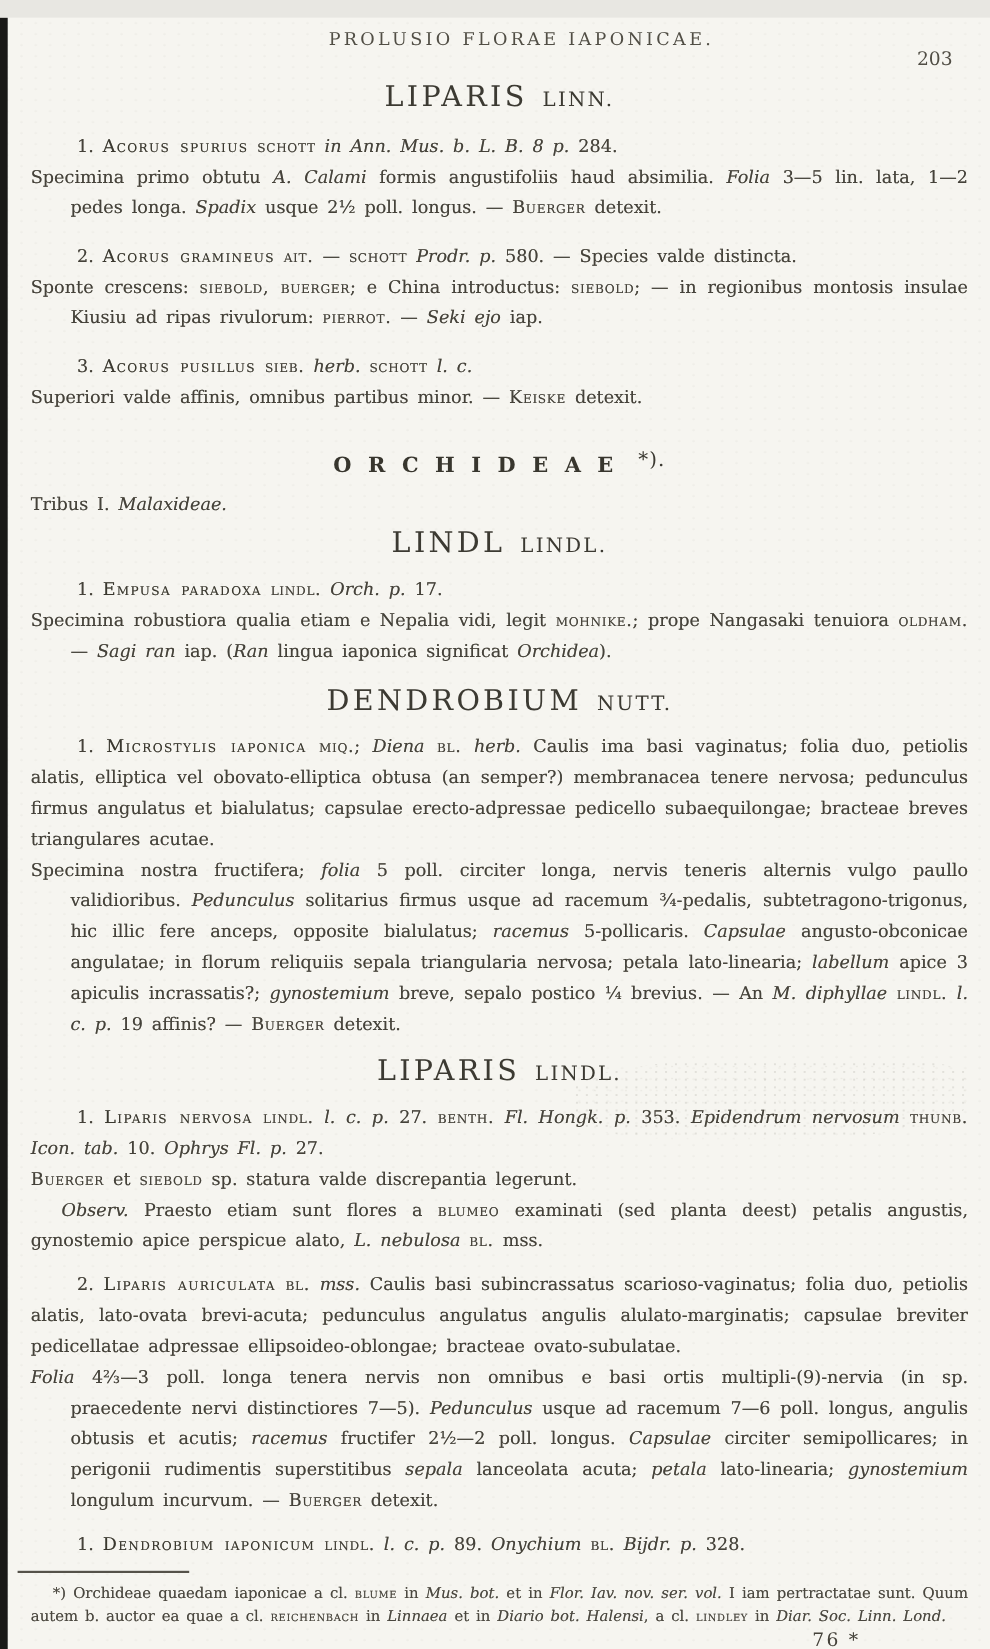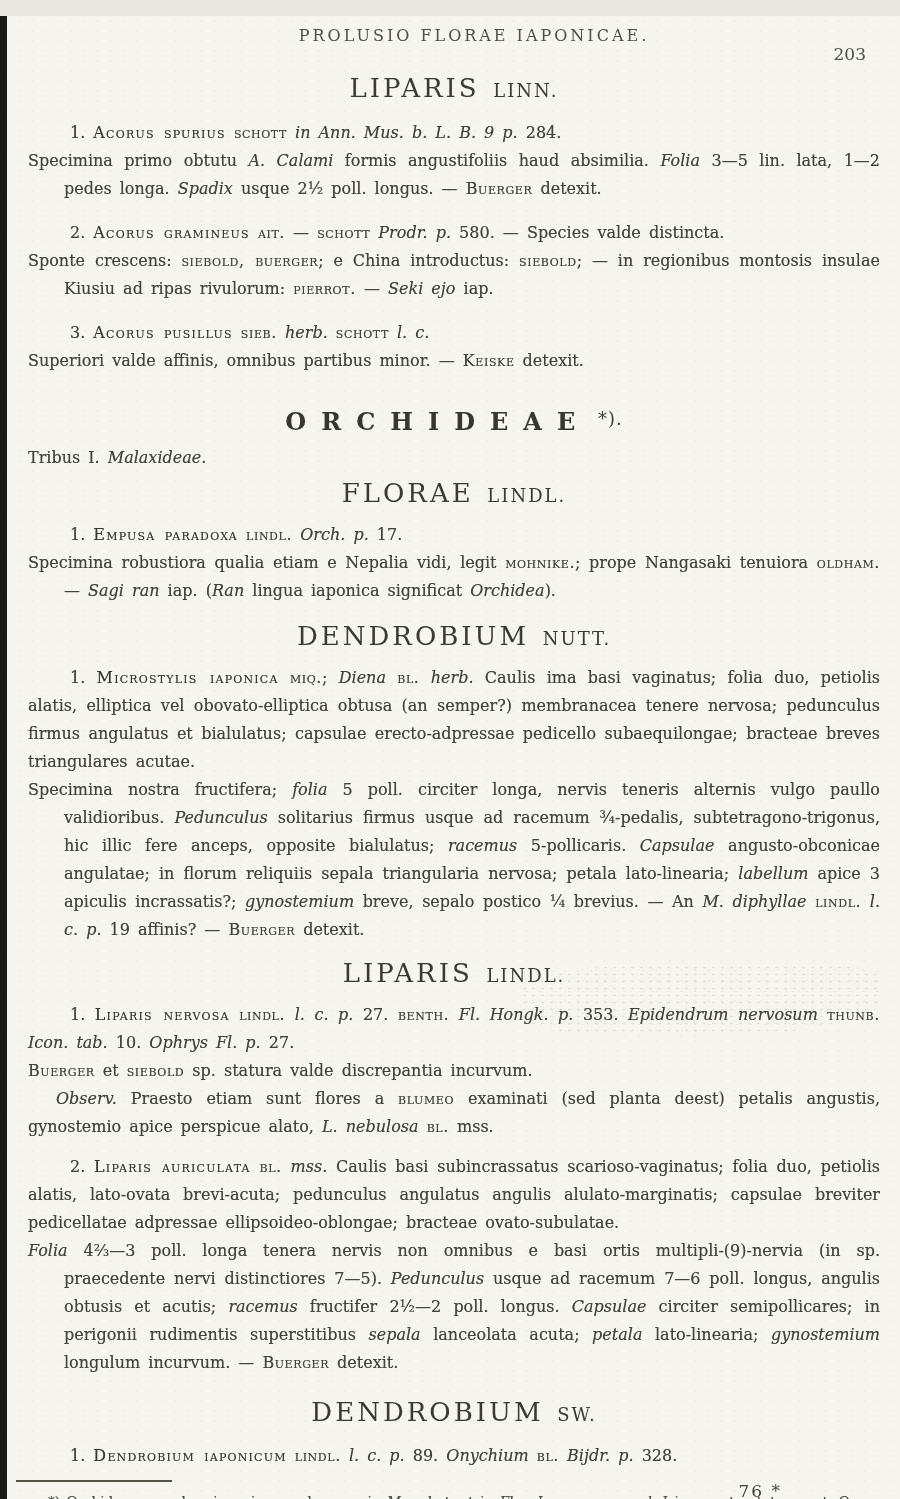--- a/index.html
+++ b/index.html
@@ -26,21 +26,21 @@
     text-align:center; letter-spacing:3px; font-size:16px; color:#514e45;
     padding-left:40px;
   }
   .page-number { position:absolute; right:14px; top:18px; font-size:17px; color:#514e45; }
 
   .sect-h { text-align:center; margin:0; font-weight:400; color:#3c3a32; }
   .sect-h .genus { font-size:26px; letter-spacing:3px; }
   .sect-h .author { font-size:18px; letter-spacing:2px; margin-left:6px; }
   .h-acorus { margin-top:24px; line-height:32px; }
   .h-orchideae { margin-top:26px; line-height:36px; }
-  .h-orchideae .family { font-size:24px; font-weight:700; letter-spacing:15px; color:#38362e; }
+  .h-orchideae .family { font-size:19px; font-weight:700; letter-spacing:15px; color:#38362e; }
   .h-orchideae .fnref { font-size:18px; letter-spacing:1px; vertical-align:5px; }
   .tribus { margin:6px 0 0 0; line-height:24px; font-size:16px; }
   .h-empusa { margin-top:8px; line-height:30px; }
   .h-microstylis { margin-top:16px; line-height:30px; }
   .h-liparis { margin-top:14px; line-height:30px; }
   .h-dendrobium { margin-top:20px; line-height:30px; }
 
   p { margin:0; text-align:justify; word-spacing:3px; text-shadow:0 0 .3px rgba(62,60,50,.55); }
   .entry { text-indent:42px; margin-top:12px; }
   .mt16 { margin-top:16px; }
@@ -77,60 +77,56 @@
 
   <header class="running-head">
     <div class="running-title">PROLUSIO FLORAE IAPONICAE.</div>
     <div class="page-number">203</div>
   </header>
 
   <h2 class="sect-h h-acorus">
     <span class="genus">LIPARIS</span>
     <span class="author">LINN.</span>
   </h2>
-  <p class="entry"><span class="seg-n">1. </span><span class="seg-b">Acorus spurius</span><span class="seg-n"> </span><span class="seg-sc">schott</span><span class="seg-n"> </span><span class="seg-i">in Ann. Mus. b. L. B. 9 p.</span><span class="seg-n"> 284.</span></p>
+  <p class="entry"><span class="seg-n">1. </span><span class="seg-b">Acorus spurius</span><span class="seg-n"> </span><span class="seg-sc">schott</span><span class="seg-n"> </span><span class="seg-i">in Ann. Mus. b. L. B. 8 p.</span><span class="seg-n"> 284.</span></p>
   <p class="hang obs"><span class="seg-n">Specimina primo obtutu </span><span class="seg-i">A. Calami</span><span class="seg-n"> formis angustifoliis haud absimilia. </span><span class="seg-i">Folia</span><span class="seg-n"> 3—5 lin. lata, 1—2 pedes longa. </span><span class="seg-i">Spadix</span><span class="seg-n"> usque 2½ poll. longus. — </span><span class="seg-sc">Buerger</span><span class="seg-n"> detexit.</span></p>
   <p class="entry mt16"><span class="seg-n">2. </span><span class="seg-b">Acorus gramineus</span><span class="seg-n"> </span><span class="seg-sc">ait.</span><span class="seg-n"> — </span><span class="seg-sc">schott</span><span class="seg-n"> </span><span class="seg-i">Prodr. p.</span><span class="seg-n"> 580. — Species valde distincta.</span></p>
   <p class="hang obs"><span class="seg-n">Sponte crescens: </span><span class="seg-sc">siebold, buerger</span><span class="seg-n">; e China introductus: </span><span class="seg-sc">siebold</span><span class="seg-n">; — in regionibus montosis insulae Kiusiu ad ripas rivulorum: </span><span class="seg-sc">pierrot.</span><span class="seg-n"> — </span><span class="seg-i">Seki ejo</span><span class="seg-n"> iap.</span></p>
   <p class="entry mt16"><span class="seg-n">3. </span><span class="seg-b">Acorus pusillus</span><span class="seg-n"> </span><span class="seg-sc">sieb.</span><span class="seg-n"> </span><span class="seg-i">herb.</span><span class="seg-n"> </span><span class="seg-sc">schott</span><span class="seg-n"> </span><span class="seg-i">l. c.</span></p>
   <p class="hang obs"><span class="seg-n">Superiori valde affinis, omnibus partibus minor. — </span><span class="seg-sc">Keiske</span><span class="seg-n"> detexit.</span></p>
 
   <h2 class="sect-h h-orchideae">
     <span class="family">ORCHIDEAE</span>
     <span class="fnref">*).</span>
   </h2>
   <p class="tribus"><span class="seg-n">Tribus I. </span><span class="seg-i">Malaxideae.</span></p>
 
   <h2 class="sect-h h-empusa">
-    <span class="genus">FLORAE</span>
+    <span class="genus">LINDL</span>
     <span class="author">LINDL.</span>
   </h2>
   <p class="entry mt10"><span class="seg-n">1. </span><span class="seg-b">Empusa paradoxa</span><span class="seg-n"> </span><span class="seg-sc">lindl.</span><span class="seg-n"> </span><span class="seg-i">Orch. p.</span><span class="seg-n"> 17.</span></p>
   <p class="hang obs"><span class="seg-n">Specimina robustiora qualia etiam e Nepalia vidi, legit </span><span class="seg-sc">mohnike.</span><span class="seg-n">; prope Nangasaki tenuiora </span><span class="seg-sc">oldham.</span><span class="seg-n"> — </span><span class="seg-i">Sagi ran</span><span class="seg-n"> iap. (</span><span class="seg-i">Ran</span><span class="seg-n"> lingua iaponica significat </span><span class="seg-i">Orchidea</span><span class="seg-n">).</span></p>
 
   <h2 class="sect-h h-microstylis">
     <span class="genus">DENDROBIUM</span>
     <span class="author">NUTT.</span>
   </h2>
   <p class="entry mt10"><span class="seg-n">1. </span><span class="seg-b">Microstylis iaponica</span><span class="seg-n"> </span><span class="seg-sc">miq.</span><span class="seg-n">; </span><span class="seg-i">Diena</span><span class="seg-n"> </span><span class="seg-sc">bl.</span><span class="seg-n"> </span><span class="seg-i">herb.</span><span class="seg-n"> Caulis ima basi vaginatus; folia duo, petiolis alatis, elliptica vel obovato-elliptica obtusa (an semper?) membranacea tenere nervosa; pedunculus firmus angulatus et bialulatus; capsulae erecto-adpressae pedicello subaequilongae; bracteae breves triangulares acutae.</span></p>
   <p class="hang obs"><span class="seg-n">Specimina nostra fructifera; </span><span class="seg-i">folia</span><span class="seg-n"> 5 poll. circiter longa, nervis teneris alternis vulgo paullo validioribus. </span><span class="seg-i">Pedunculus</span><span class="seg-n"> solitarius firmus usque ad racemum ¾-pedalis, subtetragono-trigonus, hic illic fere anceps, opposite bialulatus; </span><span class="seg-i">racemus</span><span class="seg-n"> 5-pollicaris. </span><span class="seg-i">Capsulae</span><span class="seg-n"> angusto-obconicae angulatae; in florum reliquiis sepala triangularia nervosa; petala lato-linearia; </span><span class="seg-i">labellum</span><span class="seg-n"> apice 3 apiculis incrassatis?; </span><span class="seg-i">gynostemium</span><span class="seg-n"> breve, sepalo postico ¼ brevius. — An </span><span class="seg-i">M. diphyllae</span><span class="seg-n"> </span><span class="seg-sc">lindl.</span><span class="seg-n"> </span><span class="seg-i">l. c. p.</span><span class="seg-n"> 19 affinis? — </span><span class="seg-sc">Buerger</span><span class="seg-n"> detexit.</span></p>
 
   <h2 class="sect-h h-liparis">
     <span class="genus">LIPARIS</span>
     <span class="author">LINDL.</span>
   </h2>
   <p class="entry mt10"><span class="seg-n">1. </span><span class="seg-b">Liparis nervosa</span><span class="seg-n"> </span><span class="seg-sc">lindl.</span><span class="seg-n"> </span><span class="seg-i">l. c. p.</span><span class="seg-n"> 27. </span><span class="seg-sc">benth.</span><span class="seg-n"> </span><span class="seg-i">Fl. Hongk. p.</span><span class="seg-n"> 353. </span><span class="seg-i">Epidendrum nervosum</span><span class="seg-n"> </span><span class="seg-sc">thunb.</span><span class="seg-n"> </span><span class="seg-i">Icon. tab.</span><span class="seg-n"> 10. </span><span class="seg-i">Ophrys Fl. p.</span><span class="seg-n"> 27.</span></p>
-  <p class="obs"><span class="seg-sc">Buerger</span><span class="seg-n"> et </span><span class="seg-sc">siebold</span><span class="seg-n"> sp. statura valde discrepantia incurvum.</span></p>
+  <p class="obs"><span class="seg-sc">Buerger</span><span class="seg-n"> et </span><span class="seg-sc">siebold</span><span class="seg-n"> sp. statura valde discrepantia legerunt.</span></p>
   <p class="obs" style="text-indent:28px;"><span class="seg-i">Observ.</span><span class="seg-n"> Praesto etiam sunt flores a </span><span class="seg-sc">blumeo</span><span class="seg-n"> examinati (sed planta deest) petalis angustis, gynostemio apice perspicue alato, </span><span class="seg-i">L. nebulosa</span><span class="seg-n"> </span><span class="seg-sc">bl.</span><span class="seg-n"> mss.</span></p>
   <p class="entry"><span class="seg-n">2. </span><span class="seg-b">Liparis auriculata</span><span class="seg-n"> </span><span class="seg-sc">bl.</span><span class="seg-n"> </span><span class="seg-i">mss.</span><span class="seg-n"> Caulis basi subincrassatus scarioso-vaginatus; folia duo, petiolis alatis, lato-ovata brevi-acuta; pedunculus angulatus angulis alulato-marginatis; capsulae breviter pedicellatae adpressae ellipsoideo-oblongae; bracteae ovato-subulatae.</span></p>
   <p class="hang obs"><span class="seg-i">Folia</span><span class="seg-n"> 4⅔—3 poll. longa tenera nervis non omnibus e basi ortis multipli-(9)-nervia (in sp. praecedente nervi distinctiores 7—5). </span><span class="seg-i">Pedunculus</span><span class="seg-n"> usque ad racemum 7—6 poll. longus, angulis obtusis et acutis; </span><span class="seg-i">racemus</span><span class="seg-n"> fructifer 2½—2 poll. longus. </span><span class="seg-i">Capsulae</span><span class="seg-n"> circiter semipollicares; in perigonii rudimentis superstitibus </span><span class="seg-i">sepala</span><span class="seg-n"> lanceolata acuta; </span><span class="seg-i">petala</span><span class="seg-n"> lato-linearia; </span><span class="seg-i">gynostemium</span><span class="seg-n"> longulum incurvum. — </span><span class="seg-sc">Buerger</span><span class="seg-n"> detexit.</span></p>
 
-  <h2 class="sect-h h-dendrobium">
-    <span class="genus">DENDROBIUM</span>
-    <span class="author">SW.</span>
-  </h2>
   <p class="entry"><span class="seg-n">1. </span><span class="seg-b">Dendrobium iaponicum</span><span class="seg-n"> </span><span class="seg-sc">lindl.</span><span class="seg-n"> </span><span class="seg-i">l. c. p.</span><span class="seg-n"> 89. </span><span class="seg-i">Onychium</span><span class="seg-n"> </span><span class="seg-sc">bl.</span><span class="seg-n"> </span><span class="seg-i">Bijdr. p.</span><span class="seg-n"> 328.</span></p>
 
   <hr class="fn-rule">
   <p class="footnote"><span class="seg-n">*) Orchideae quaedam iaponicae a cl. </span><span class="seg-sc">blume</span><span class="seg-n"> in </span><span class="seg-i">Mus. bot.</span><span class="seg-n"> et in </span><span class="seg-i">Flor. Iav. nov. ser. vol.</span><span class="seg-n"> I iam pertractatae sunt. Quum autem b. auctor ea quae a cl. </span><span class="seg-sc">reichenbach</span><span class="seg-n"> in </span><span class="seg-i">Linnaea</span><span class="seg-n"> et in </span><span class="seg-i">Diario bot. Halensi</span><span class="seg-n">, a cl. </span><span class="seg-sc">lindley</span><span class="seg-n"> in </span><span class="seg-i">Diar. Soc. Linn. Lond.</span></p>
 
   <div class="signature">76 *</div>
 </div>
 
 </body></html>

